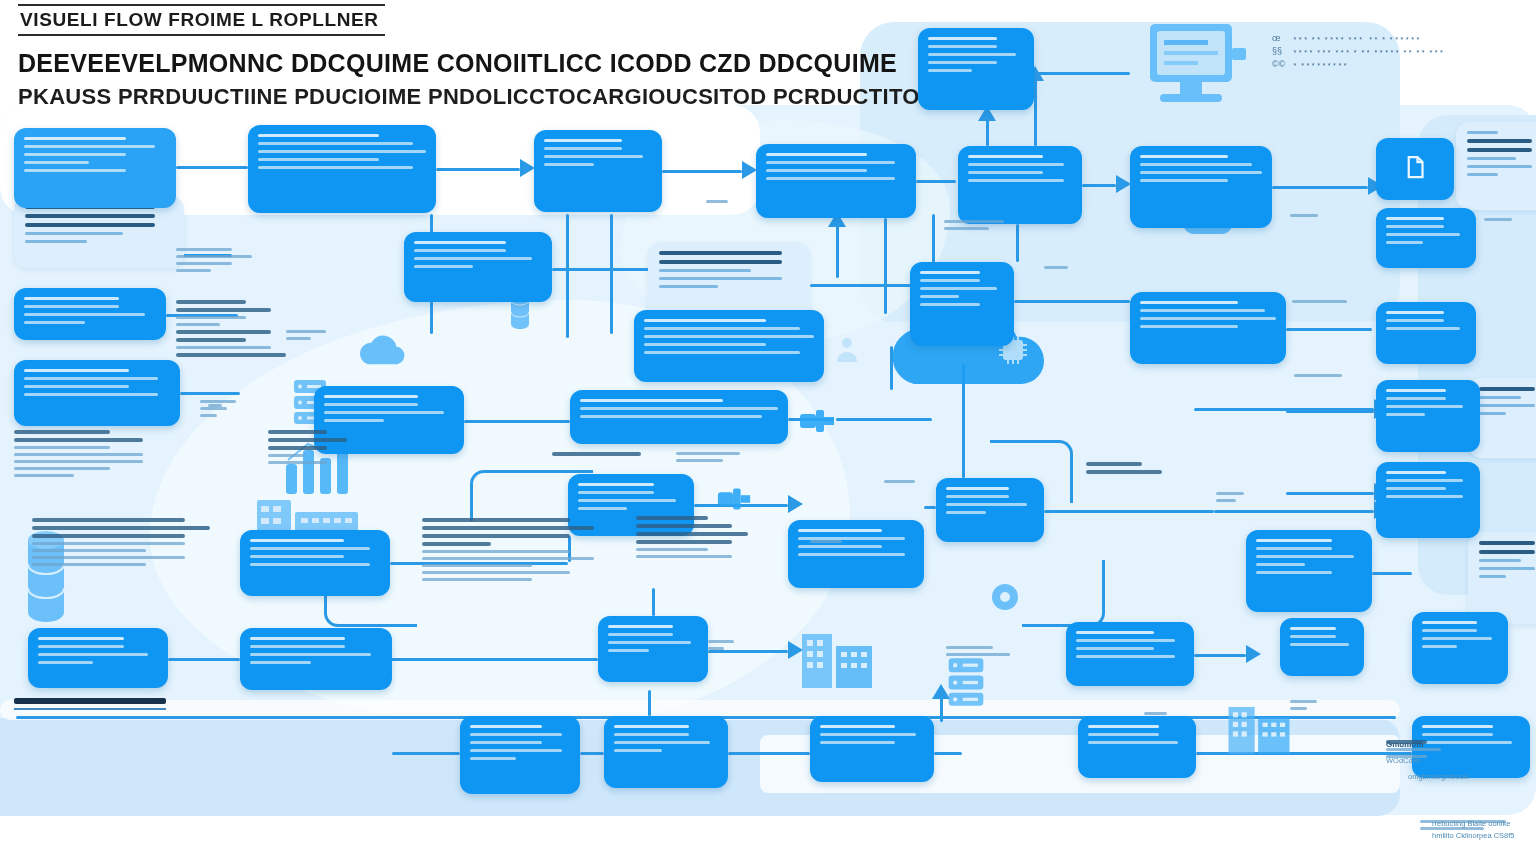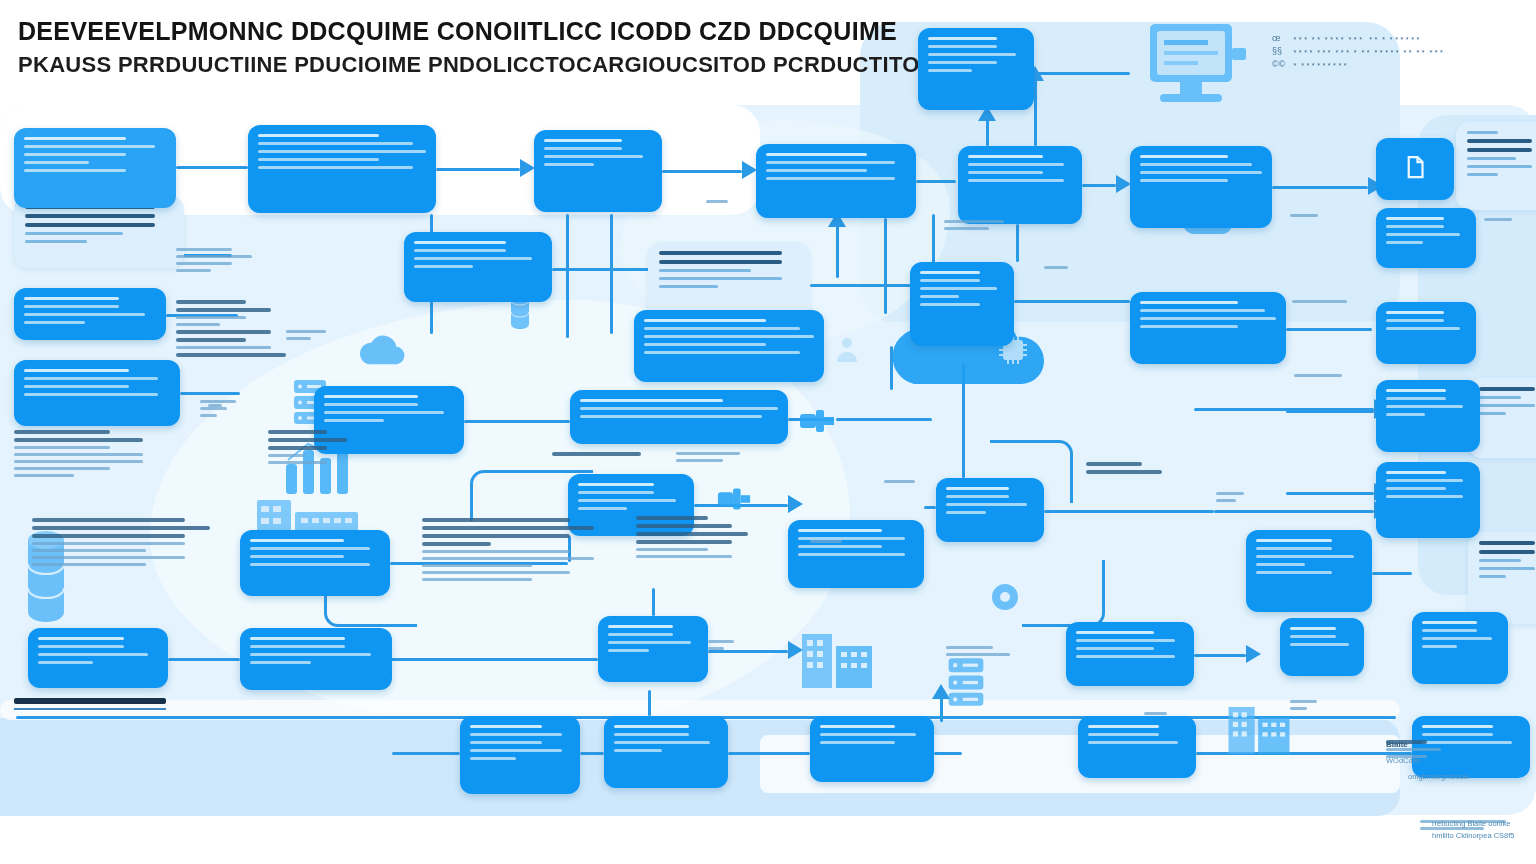--- a/index.html
+++ b/index.html
@@ -78,20 +78,21 @@
   <div class="bgpanel bg-lobe-a"></div>
   <div class="bgpanel bg-lobe-b"></div>
   <div class="bg-swoosh"></div>
   <div class="bg-swoosh2"></div>
   <div class="bgpanel bg-white-a"></div>
   <div class="bgpanel bg-band-bottom"></div>
   <div class="bgpanel bg-white-b"></div>
   <div class="bgpanel bg-white-c"></div>
 
   <div class="hdr">
+    <div class="hdr-kicker">VISUELI FLOW FROIME L ROPLLNER</div>
     <div class="hdr-l1">DEEVEEVELPMONNC DDCQUIME CONOIITLICC ICODD CZD DDCQUIME</div>
     <div class="hdr-l2">PKAUSS PRRDUUCTIINE PDUCIOIME PNDOLICCTOCARGIOUCSITOD PCRDUCTITON</div>
   </div>
 
   <div class="legend">
     <div class="legend-body">
       <div class="legend-marks">œ<br>§§<br>©©</div>
       <div class="legend-lines">
         ⋆⋆⋆ ⋆⋆ ⋆⋆⋆⋆ ⋆⋆⋆&nbsp; ⋆⋆ ⋆ ⋆⋆⋆⋆⋆⋆<br>
         ⋆⋆⋆⋆ ⋆⋆⋆ ⋆⋆⋆ ⋆ ⋆⋆ ⋆⋆⋆⋆⋆ ⋆⋆ ⋆⋆ ⋆⋆⋆<br>
@@ -825,21 +826,21 @@
         <div class="ln lite s"></div>
       </div>
     </div>
 
   <div class="blob-h" style="left:14px;top:698px;width:152px;">
     <div class="head"></div>
     <div class="rule"></div>
   </div>
 
   <div style="position:absolute;left:1386px;top:740px;">
-    <div style="font-size:8px;font-weight:700;color:#2c5a7e;">Blaite</div>
+    <div style="font-size:8px;font-weight:700;color:#2c5a7e;">Gmomom</div>
     <div style="font-size:7.5px;color:#5b93bd;margin-top:7px;">WOdCdim</div>
     <div style="font-size:7.5px;color:#5b93bd;margin-top:7px;margin-left:22px;">omgbmwrgmboow</div>
   </div>
   <div style="position:absolute;left:1432px;top:818px;font-size:7.5px;line-height:1.6;color:#4f8bb5;">
     <div>rrebucting Blaite oonlke</div>
     <div>hmliito Cklinorpea CS8f5</div>
   </div>
 
 </div>
 

